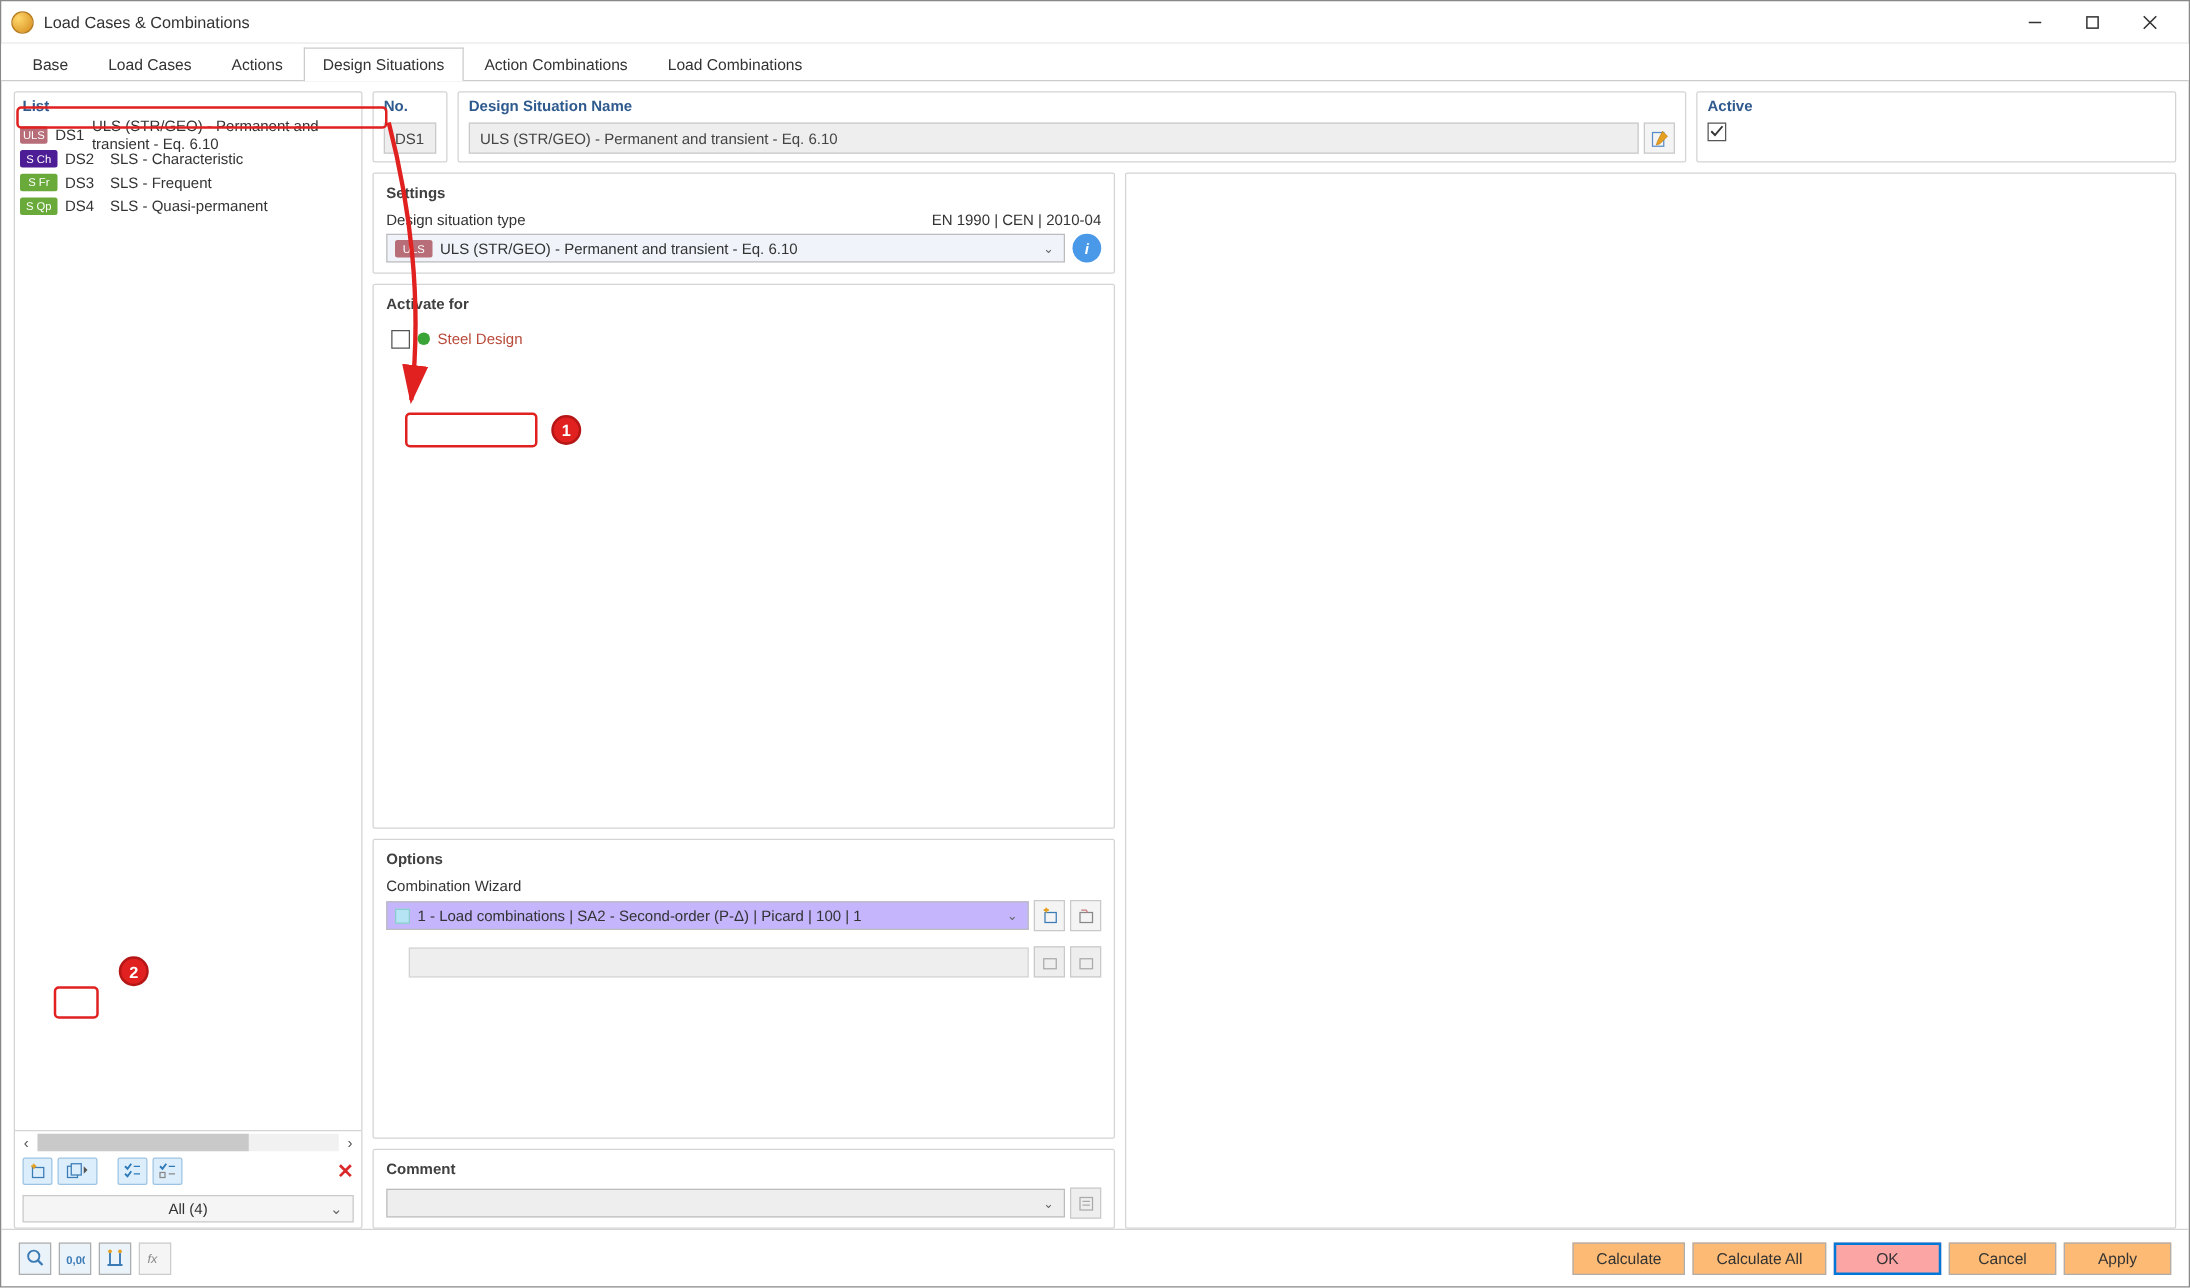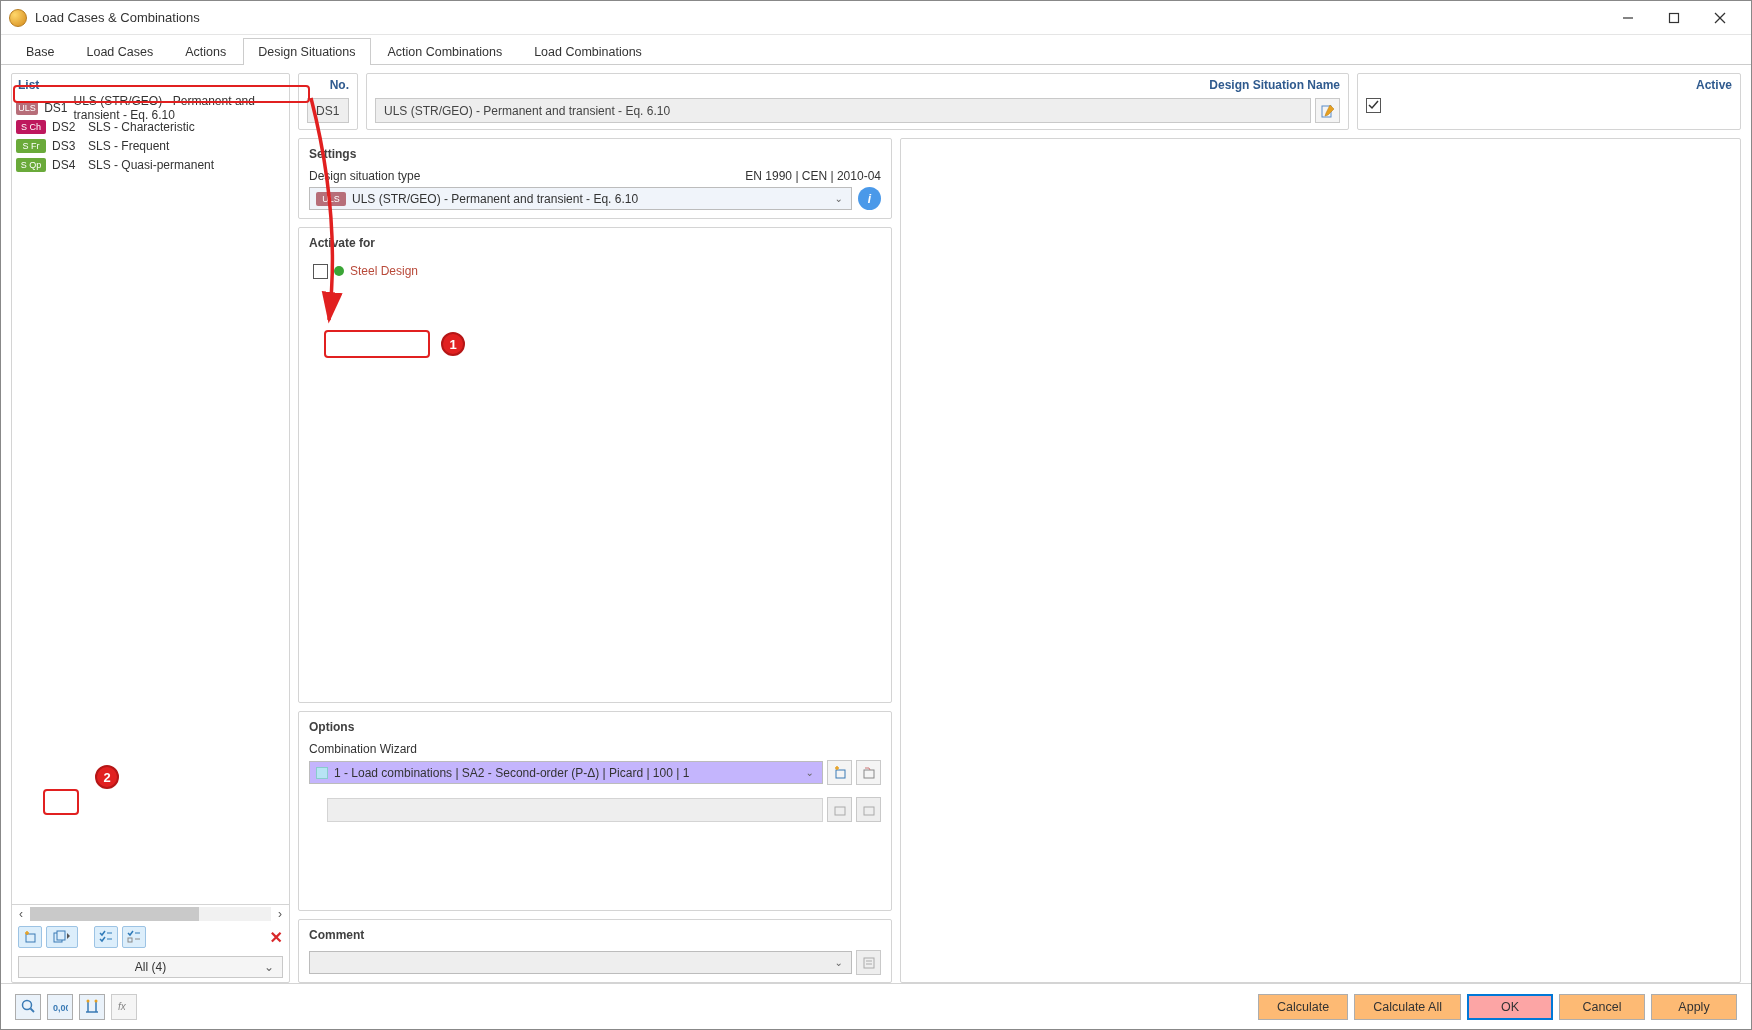--- a/index.html
+++ b/index.html
@@ -21,42 +21,42 @@
 .panel-left { width: 279px; display: flex; flex-direction: column; gap: 6px; }
 .section-label { font-size: 12px; font-weight: 600; color: #2f5a8e; padding: 4px 6px; }
 
 .list-container { flex: 1; border: 1px solid #d4d4d4; border-radius: 2px; background: #fff; display: flex; flex-direction: column; }
 .list-body { flex: 1; overflow: hidden; padding-top: 2px; position: relative; }
 .list-item { display: flex; align-items: center; height: 19px; padding: 0 4px; font-size: 12px; gap: 6px; }
 .list-item .badge { width: 30px; height: 14px; font-size: 9px; color: #fff; display: flex; align-items: center; justify-content: center; border-radius: 2px; }
 .list-item .code { width: 30px; }
 .list-item.selected { }
 .badge.uls { background: #b76e79; }
-.badge.sch { background: #be185d; }
+.badge.sch { background: #4c1d95; }
 .badge.sfr { background: #6aaa3a; }
 .badge.sqp { background: #6aaa3a; }
 
 .list-hscroll { height: 18px; display: flex; align-items: center; border-top: 1px solid #d4d4d4; }
 .hs-btn { width: 18px; height: 18px; display: flex; align-items: center; justify-content: center; color: #555; }
 .hs-track { flex: 1; height: 14px; background: #f1f1f1; position: relative; }
 .hs-thumb { position: absolute; left: 0; width: 70%; height: 14px; background: #c9c9c9; }
 
 .list-toolbar { display: flex; align-items: center; padding: 4px 6px; gap: 4px; }
 .tb-btn { width: 24px; height: 22px; border: 1px solid #9cc3e4; background: #dceefb; display: flex; align-items: center; justify-content: center; font-size: 11px; border-radius: 2px; }
 .tb-btn svg, .icon-btn svg { display: block; }
 .tb-x { color: #d9292b; font-weight: bold; margin-left: auto; font-size: 16px; }
 
 .filter-row { padding: 4px 6px; }
 .filter-select { width: 100%; height: 22px; border: 1px solid #c9c9c9; background: #f5f5f5; display: flex; align-items: center; justify-content: center; font-size: 12px; position: relative; }
 .filter-select::after { content: "⌄"; position: absolute; right: 8px; color: #666; }
 
 .panel-right { flex: 1; display: flex; flex-direction: column; gap: 8px; }
 .top-fields { display: flex; gap: 8px; }
 .field-box { border: 1px solid #d4d4d4; border-radius: 2px; padding: 0 0 6px 0; background: #fff; display: flex; flex-direction: column; }
-.field-box .section-label { padding: 4px 8px 6px 8px; text-align: right; }
+.field-box .section-label { padding: 4px 8px 6px 8px; }
 .field-no { width: 60px; }
 .field-name { flex: 1; }
 .field-active { width: 384px; }
 .readonly-input { height: 25px; margin: 0 8px; border: 1px solid #c9c9c9; background: #eee; display: flex; align-items: center; padding: 0 8px; font-size: 12px; color: #444; }
 .name-wrap { display: flex; margin: 0 8px; gap: 4px; }
 .name-wrap .readonly-input { flex: 1; margin: 0; }
 .icon-btn { width: 25px; height: 25px; border: 1px solid #c9c9c9; background: #f4f4f4; display: flex; align-items: center; justify-content: center; }
 .checkbox { width: 15px; height: 15px; border: 1px solid #555; background: #fff; display: flex; align-items: center; justify-content: center; font-size: 11px; margin: 0 8px; }
 
 .mid-row { flex: 1; display: flex; gap: 8px; }
@@ -75,21 +75,21 @@
 .dropdown .chev { position: absolute; right: 8px; color: #666; font-size: 10px; }
 .info-btn { width: 23px; height: 23px; border-radius: 50%; background: #4a99e9; color: #fff; display: flex; align-items: center; justify-content: center; font-weight: bold; font-size: 12px; font-style: italic; margin-left: 6px; }
 .dd-wrap { display: flex; align-items: center; }
 .dd-wrap .dropdown { flex: 1; }
 
 .activate-section { flex: 1; }
 .activate-row { display: inline-flex; align-items: center; height: 26px; padding: 0 8px 0 4px; gap: 6px; }
 .dot { width: 10px; height: 10px; border-radius: 50%; background: #3aa536; }
 .steel-label { color: #b94a3a; font-size: 12px; }
 
-.options-section { height: 200px; }
+.options-section { height: 240px; }
 .options-section .sub-label { font-size: 12px; margin: 4px 0; }
 .wizard-row { display: flex; align-items: center; gap: 4px; margin-bottom: 12px; }
 .wizard-row .dropdown { flex: 1; background: #c4b5fd; }
 .chk-row { display: flex; align-items: center; gap: 6px; font-size: 12px; margin-bottom: 6px; }
 .chk-row .checkbox { margin: 0; }
 .gray-input { height: 24px; background: #eee; border: 1px solid #d4d4d4; }
 .gray-input-row { display: flex; gap: 4px; margin-left: 18px; align-items: center; }
 .gray-input-row .gray-input { flex: 1; }
 
 .comment-section { height: 64px; }

